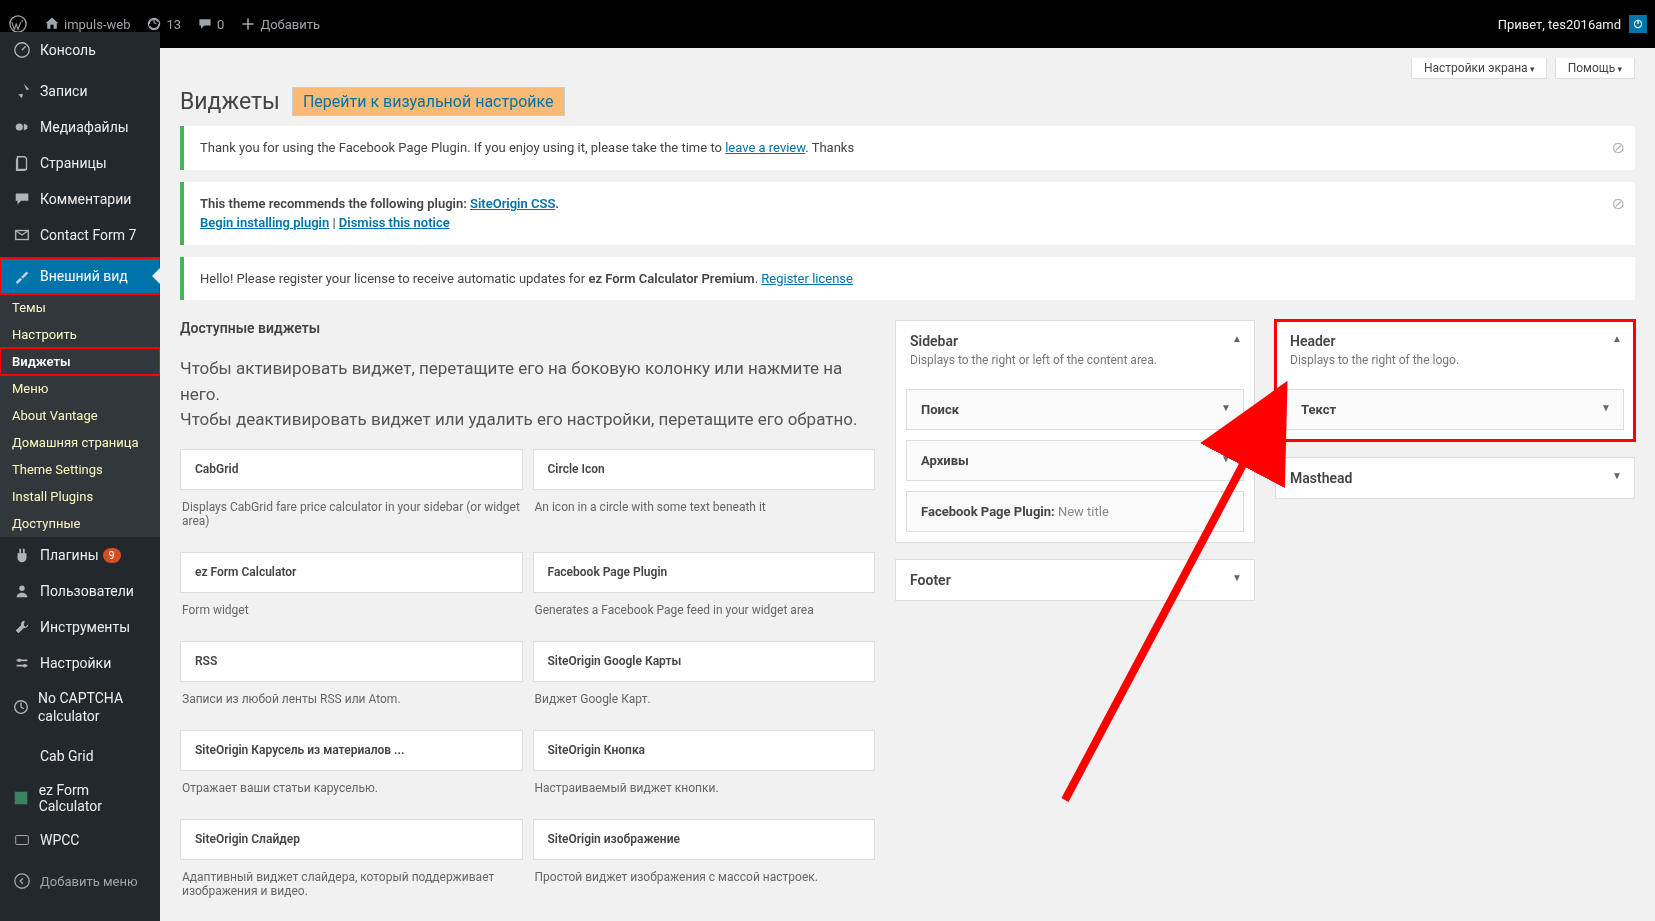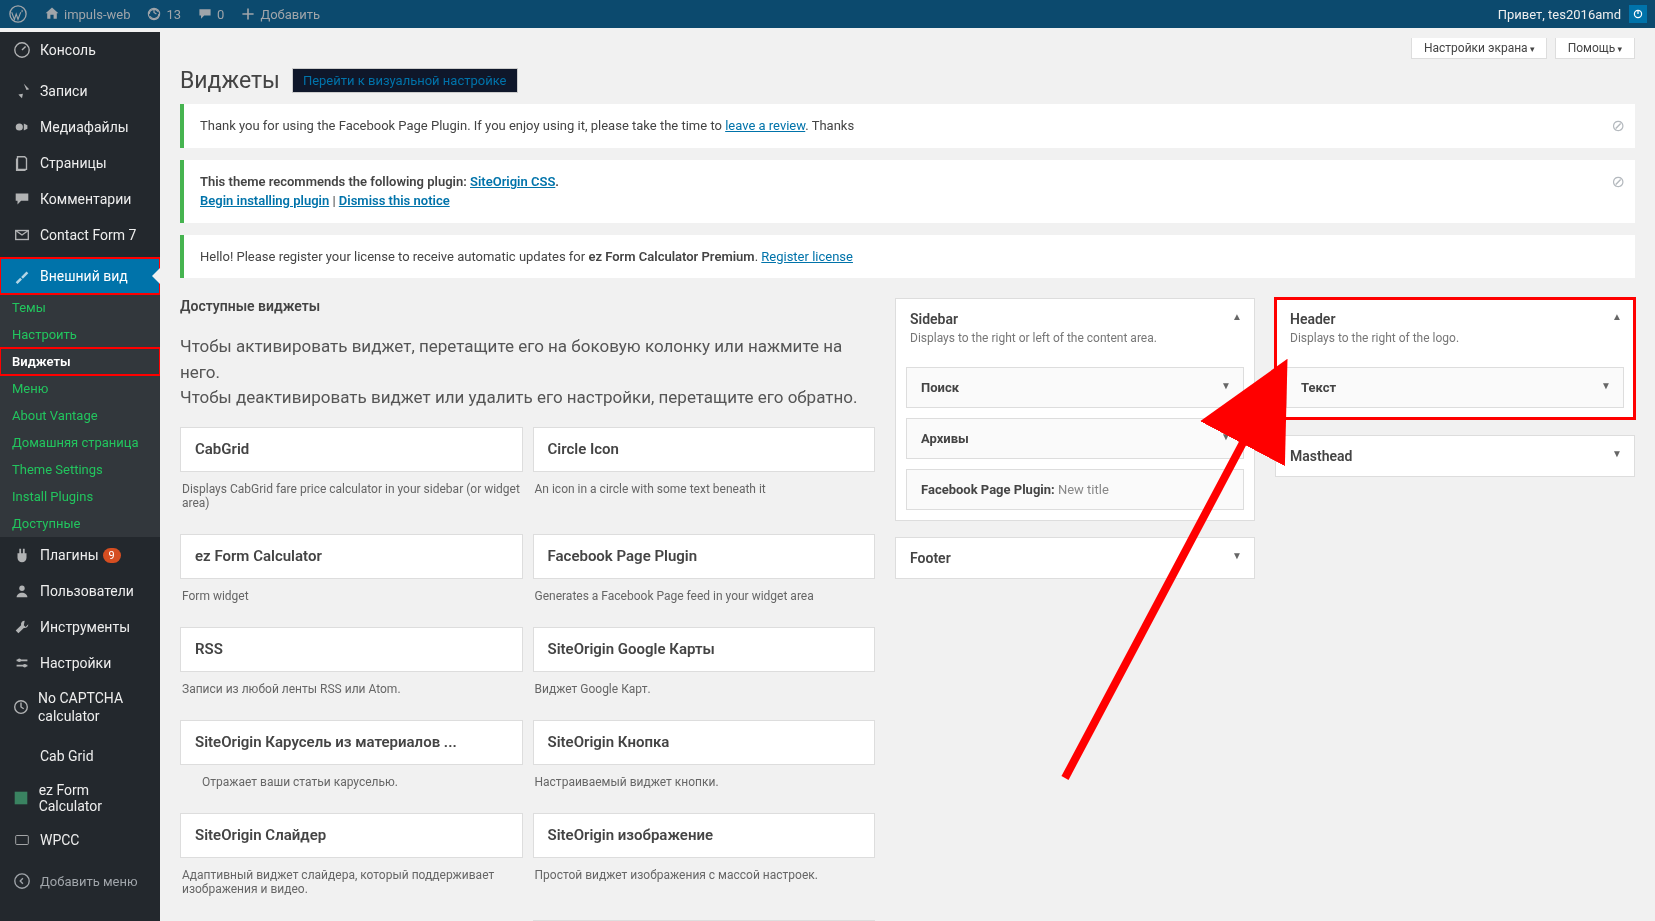--- a/index.html
+++ b/index.html
@@ -1,71 +1,71 @@
 <!DOCTYPE html>
 <html><head>
   <meta charset="utf-8">
   <style>
     * { margin: 0; padding: 0; box-sizing: border-box; font-family: -apple-system, BlinkMacSystemFont, "Segoe UI", Roboto, sans-serif; }
     body { background: #f1f1f1; color: #444; font-size: 13px; }
     
     
-    .admin-bar { height: 28px; background: #0c4a6e; color: #eee; display: flex; align-items: center; justify-content: space-between; font-size: 13px; }
+    .admin-bar { height: 48px; background: #000000; color: #eee; display: flex; align-items: center; justify-content: space-between; font-size: 13px; }
     .admin-bar-left { display: flex; align-items: center; }
     .admin-bar-item { display: flex; align-items: center; padding: 0 8px; height: 32px; color: #a0a5aa; cursor: pointer; }
     .admin-bar-right { display: flex; align-items: center; padding-right: 8px; color: #eee; }
     .wp-logo { width: 20px; height: 20px; display: inline-flex; align-items: center; justify-content: center; }
     .ab-icon { width: 16px; height: 16px; margin-right: 4px; display: inline-flex; align-items: center; justify-content: center; }
     .power-btn { width: 18px; height: 18px; background: #0073aa; display: inline-flex; align-items: center; justify-content: center; margin-left: 8px; }
     
     
     .admin-menu { width: 160px; background: #23282d; position: fixed; top: 32px; bottom: 0; left: 0; overflow-y: auto; }
     .menu-item { display: flex; align-items: center; padding: 8px 12px; color: #eee; cursor: pointer; font-size: 14px; }
     .menu-item .dashicon { width: 20px; height: 20px; margin-right: 8px; display: inline-flex; align-items: center; justify-content: center; opacity: 0.7; }
     .menu-item.current { background: #0073aa; color: #fff; position: relative; }
     .menu-item.current::after { content: ""; position: absolute; right: 0; top: 50%; transform: translateY(-50%); border: 8px solid transparent; border-right-color: #f1f1f1; }
     .submenu { background: #32373c; }
-    .submenu-item { padding: 6px 12px; color: #22c55e; cursor: pointer; font-size: 13px; }
+    .submenu-item { padding: 6px 12px; color: #fef9c3; cursor: pointer; font-size: 13px; }
     .submenu-item.current { color: #fff; font-weight: 600; }
     .menu-separator { height: 5px; }
     .badge { background: #d54e21; color: #fff; border-radius: 10px; padding: 1px 6px; font-size: 11px; margin-left: 4px; }
     .highlight-red { outline: 2px solid #ff0000; outline-offset: -1px; }
     
     
     .wpcontent { margin-left: 160px; padding-top: 0; }
     .wpbody { padding: 10px 20px 20px; }
     
     
     .screen-meta { text-align: right; margin-bottom: 8px; }
     .screen-tab { display: inline-block; background: #fff; border: 1px solid #ddd; border-top: none; padding: 3px 12px; font-size: 12px; margin-left: 4px; cursor: pointer; }
     .screen-tab::after { content: " ▾"; font-size: 9px; }
     
     
     .heading-row { display: flex; align-items: center; margin-bottom: 10px; }
     .wp-heading { font-size: 23px; font-weight: 400; margin-right: 12px; }
-    .page-title-action { border: 1px solid #ccc; background: #0f172a; padding: 4px 10px; color: #0073aa; cursor: pointer; font-size: 13px; }
+    .page-title-action { border: 1px solid #ccc; background: #fdba74; padding: 4px 10px; color: #0073aa; cursor: pointer; font-size: 16px; }
     
     
     .notice { background: #fff; border-left: 4px solid #46b450; padding: 12px 16px; margin-bottom: 12px; position: relative; font-size: 13px; line-height: 1.5; }
     .notice a { color: #0073aa; text-decoration: underline; }
     .notice strong { font-weight: 600; }
     .dismiss { position: absolute; right: 10px; top: 10px; color: #b4b9be; cursor: pointer; font-size: 16px; }
     
     
     .widget-layout { display: flex; gap: 20px; margin-top: 20px; }
     .available-col { flex: 1; min-width: 0; }
     .middle-col { width: 360px; }
     .right-col { width: 360px; position: relative; }
     
     .section-title { font-size: 14px; font-weight: 600; margin-bottom: 20px; }
     .section-desc { font-size: 17px; color: #555; margin-bottom: 16px; line-height: 1.5; }
     
     .widget-grid { display: grid; grid-template-columns: 1fr 1fr; gap: 10px; }
     .widget-box { background: #fff; border: 1px solid #ddd; }
-    .widget-box-title { padding: 12px 14px; font-weight: 600; font-size: 15px; border-bottom: 1px solid transparent; }
+    .widget-box-title { padding: 12px 14px; font-weight: 600; font-size: 12px; border-bottom: 1px solid transparent; }
     .widget-box-desc { padding: 10px 14px 14px; font-size: 12px; color: #666; }
     .widget-col-item { margin-bottom: 10px; }
     
     .sidebar-box { background: #fff; border: 1px solid #ddd; margin-bottom: 16px; }
     .sidebar-header { padding: 12px 14px; position: relative; }
     .sidebar-header-title { font-weight: 600; font-size: 14px; }
     .sidebar-header-desc { font-size: 12px; color: #777; margin-top: 4px; }
     .sidebar-toggle { position: absolute; right: 12px; top: 12px; font-size: 10px; color: #666; }
     
     .widget-slot { margin: 10px; background: #fafafa; border: 1px solid #ddd; padding: 12px 14px; font-size: 13px; position: relative; cursor: pointer; }
@@ -358,21 +358,21 @@
             <div class="widget-col-item">
     <div class="widget-box">
       <div class="widget-box-title">SiteOrigin Google Карты</div>
     </div>
     <div class="widget-box-desc" style="padding:10px 2px 4px;">Виджет Google Карт.</div>
   </div>
             <div class="widget-col-item">
     <div class="widget-box">
       <div class="widget-box-title">SiteOrigin Карусель из материалов ...</div>
     </div>
-    <div class="widget-box-desc" style="padding:10px 2px 4px;margin-left:20px;">Отражает ваши статьи каруселью.</div>
+    <div class="widget-box-desc" style="padding:10px 2px 4px;">Отражает ваши статьи каруселью.</div>
   </div>
             <div class="widget-col-item">
     <div class="widget-box">
       <div class="widget-box-title">SiteOrigin Кнопка</div>
     </div>
     <div class="widget-box-desc" style="padding:10px 2px 4px;">Настраиваемый виджет кнопки.</div>
   </div>
             <div class="widget-col-item">
     <div class="widget-box">
       <div class="widget-box-title">SiteOrigin Слайдер</div>

